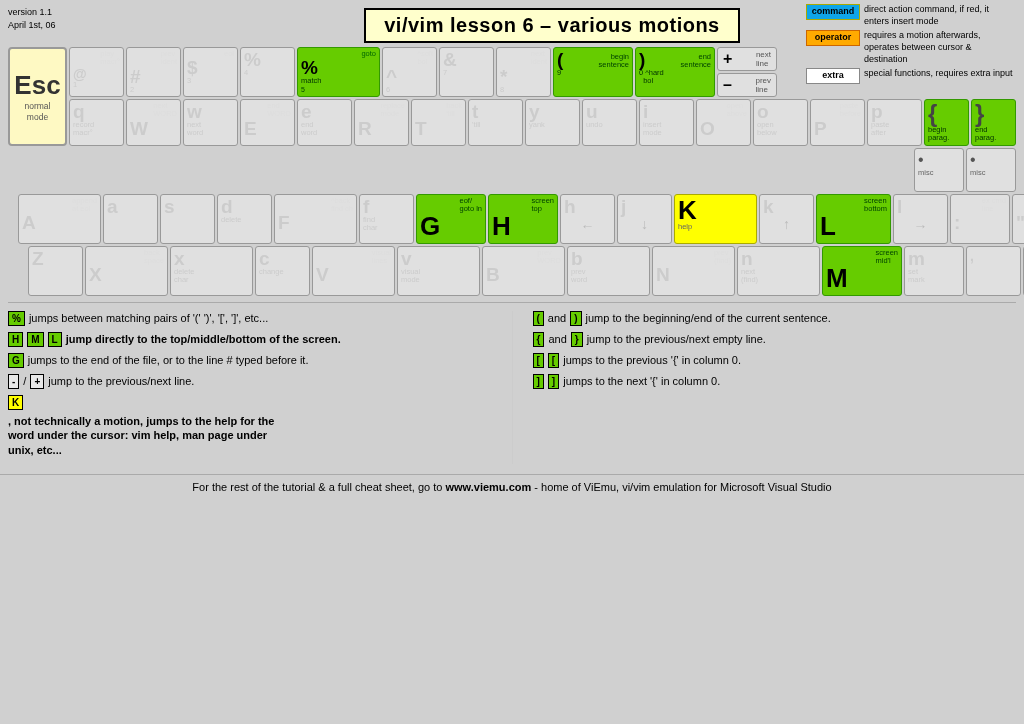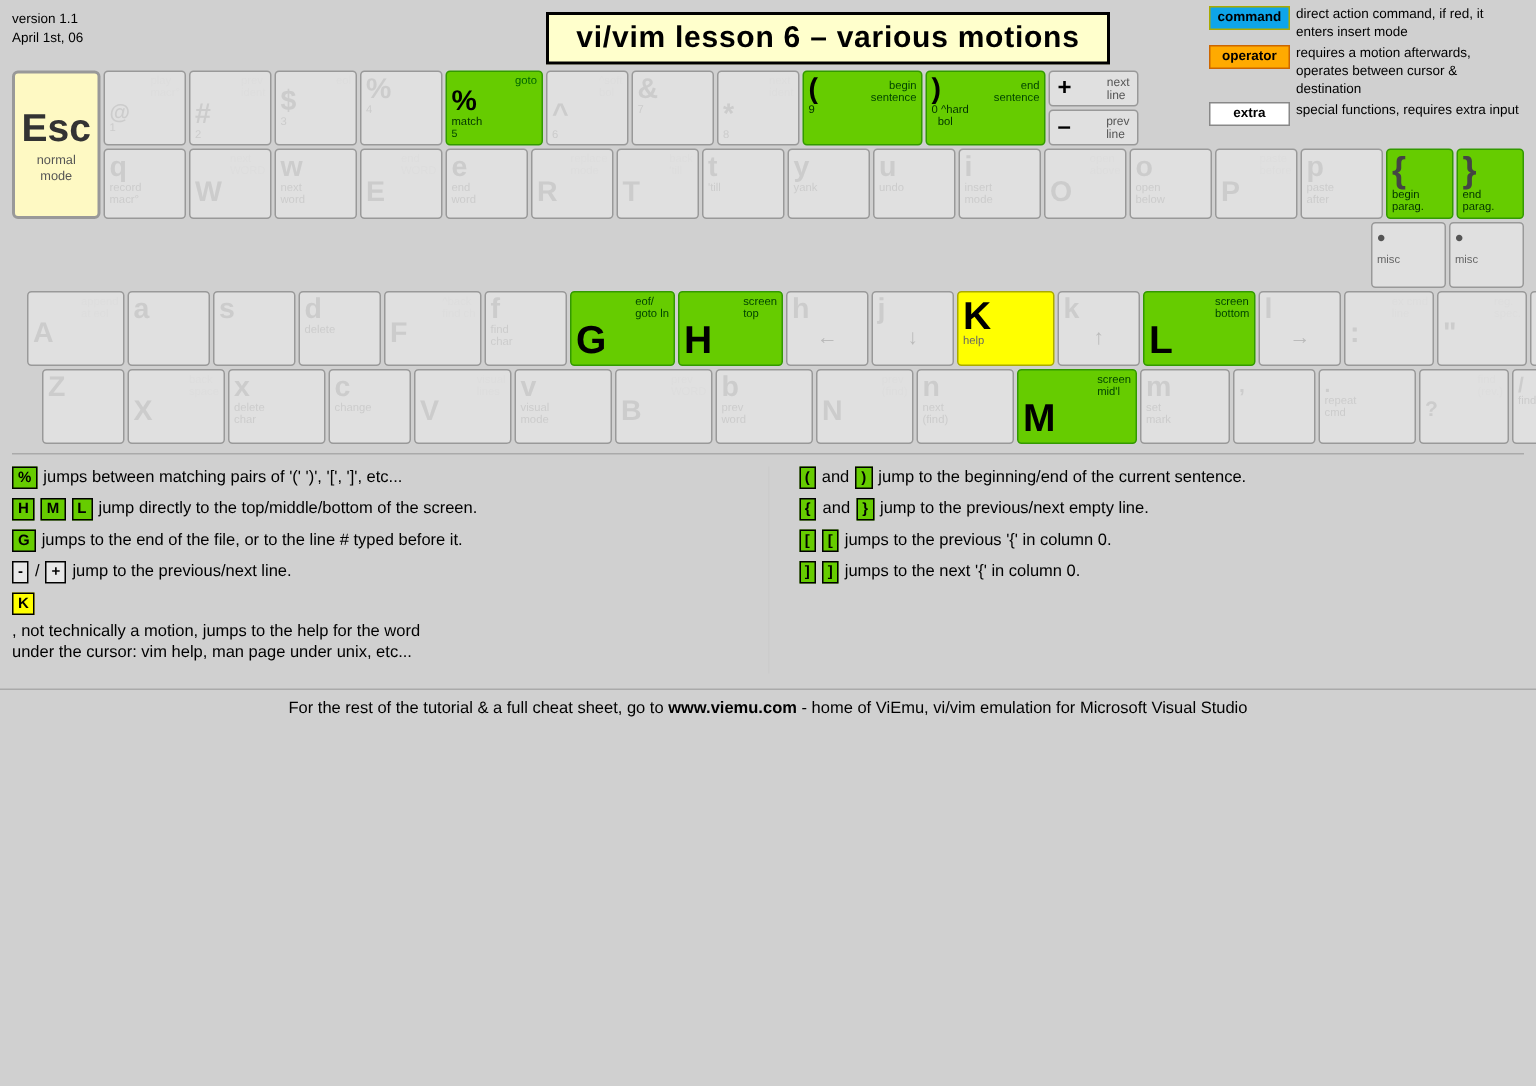--- a/index.html
+++ b/index.html
@@ -85,21 +85,21 @@
     .desc-item {
       display: flex;
       align-items: flex-start;
       margin-bottom: 6px;
       font-size: 11px;
       line-height: 1.35;
       gap: 4px;
       flex-wrap: wrap;
     }
     .desc-text { font-size: 11px; font-weight: normal; }
-    .desc-text b { font-weight: normal; }
+    .desc-text b { font-weight: bold; }
 
     
     .footer {
       margin-top: 10px;
       border-top: 1px solid #aaa;
       padding: 6px 8px;
       font-size: 11px;
       text-align: center;
       color: #000;
     }
@@ -148,21 +148,21 @@
       display: flex;
       flex-direction: column;
       align-items: flex-start;
       justify-content: flex-start;
       padding: 2px 3px 2px 3px;
       position: relative;
       overflow: hidden;
     }
     .k.w50 { width: 50px; }
     .k.w55 { width: 55px; }
-    .k.w65 { width: 65px; }
+    .k.w65 { width: 83px; }
     .k.w70 { width: 70px; }
     .k.w75 { width: 75px; }
     .k.w80 { width: 80px; }
 
     .k .top { font-size: 7.5px; color: #aaa; line-height: 1.1; align-self: flex-end; }
     .k .main { font-size: 19px; font-weight: bold; color: #000; line-height: 1; margin-top: 0px; }
     .k .main-sm { font-size: 14px; font-weight: bold; color: #000; line-height: 1; }
     .k .lbl { font-size: 7.5px; color: #666; line-height: 1.1; }
     .k .lbl2 { font-size: 7px; color: #999; line-height: 1.1; }
 

